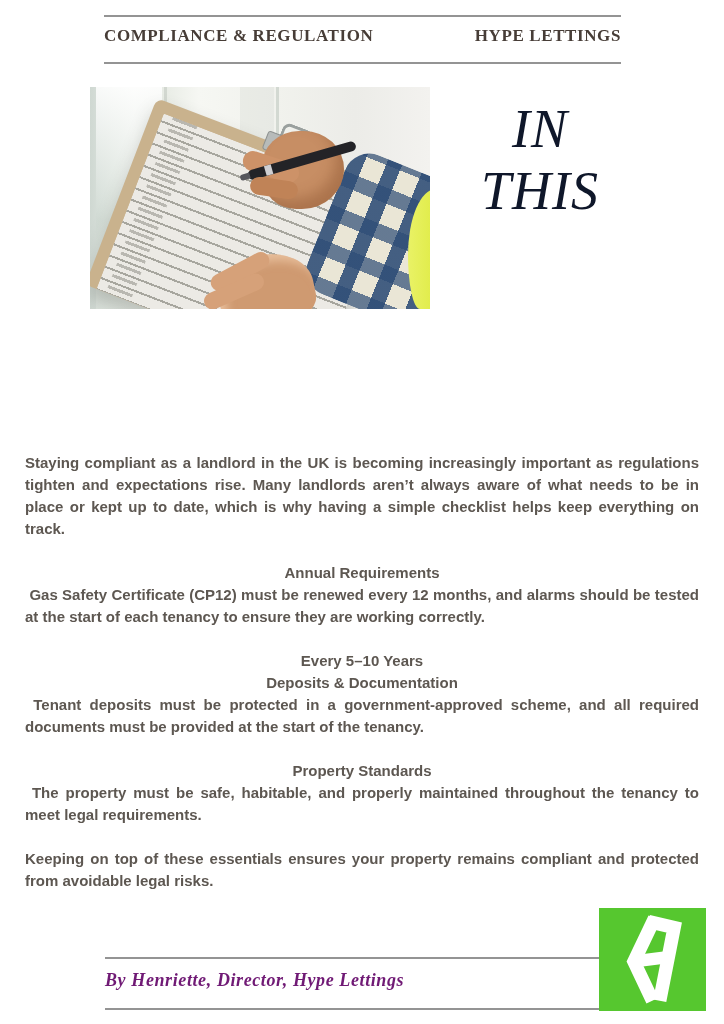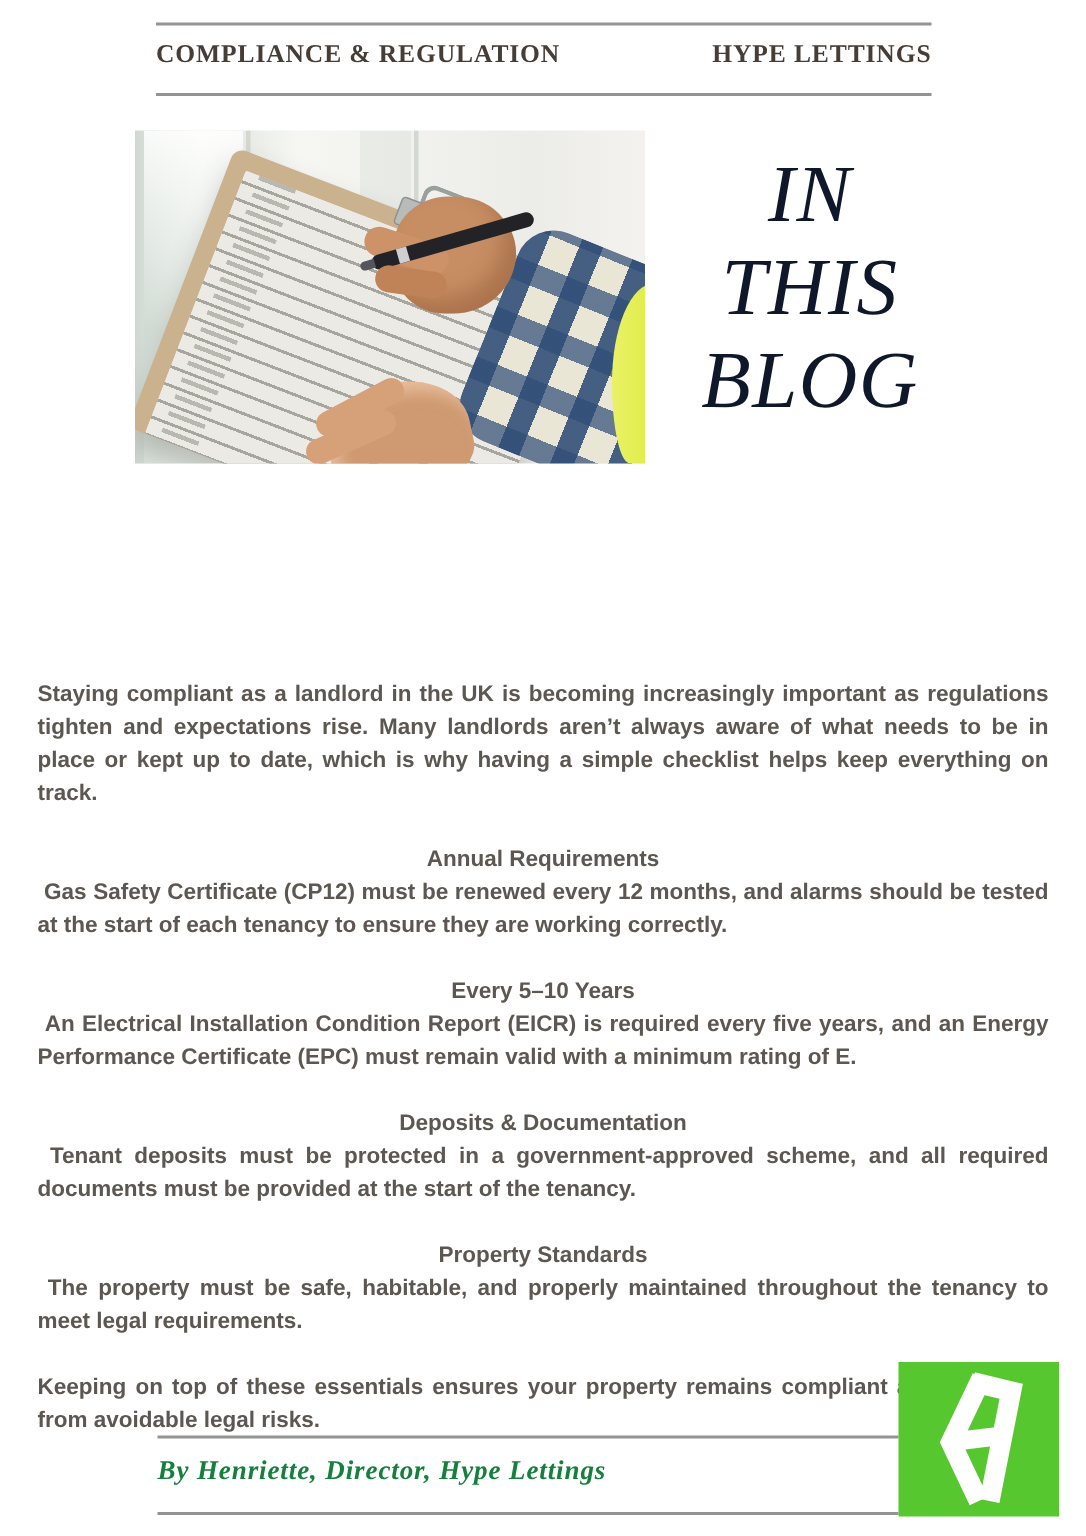--- a/index.html
+++ b/index.html
@@ -62,21 +62,21 @@
          font-size:29px;color:#272b36;letter-spacing:.3px;}
   
   .article{position:absolute;left:25px;width:674px;top:433px;
            font-size:15px;line-height:22px;font-weight:bold;color:#5d5751;margin-top:19px;}
   .article p{margin:0 0 22px;text-align:justify;white-space:pre-wrap;}
   .article .sec-head{margin:0;text-align:center;}
   
   .rule-f1{left:105px;width:494px;top:957px;}
   .rule-f2{left:105px;width:494px;top:1008px;}
   .byline{position:absolute;left:105px;top:970px;font-family:"Liberation Serif","DejaVu Serif",serif;
-          font-weight:bold;font-style:italic;font-size:18px;letter-spacing:.6px;color:#15803d;}
+          font-weight:bold;font-style:italic;font-size:18px;letter-spacing:.6px;color:#701a75;}
   .logo{position:absolute;left:599px;top:908px;width:107px;height:103px;background:#56c72f;}
   .logo svg{width:100%;height:100%;display:block;}
 </style>
 </head>
 <body>
 
 <div class="page">
 
   <div class="rule rule-h1"></div>
   <div class="masthead">
@@ -112,32 +112,30 @@
     <div class="finger-thumb"></div>
 
     <div class="hand-lower"></div>
     <div class="finger-low" style="left:118px;top:176px;transform:rotate(-28deg)"></div>
     <div class="finger-low" style="left:112px;top:196px;transform:rotate(-24deg)"></div>
   </div>
 
   <div class="blog-text">
     <div>IN</div>
     <div>THIS</div>
-    <div>BLOG</div>
   </div>
 
 
   <div class="article">
     <p>Staying compliant as a landlord in the UK is becoming increasingly important as regulations tighten and expectations rise. Many landlords aren’t always aware of what needs to be in place or kept up to date, which is why having a simple checklist helps keep everything on track.</p>
 
     <div class="sec-head">Annual Requirements</div>
     <p> Gas Safety Certificate (CP12) must be renewed every 12 months, and alarms should be tested at the start of each tenancy to ensure they are working correctly.</p>
 
     <div class="sec-head">Every 5–10 Years</div>
-    <p> An Electrical Installation Condition Report (EICR) is required every five years, and an Energy Performance Certificate (EPC) must remain valid with a minimum rating of E.</p>
 
     <div class="sec-head">Deposits &amp; Documentation</div>
     <p> Tenant deposits must be protected in a government-approved scheme, and all required documents must be provided at the start of the tenancy.</p>
 
     <div class="sec-head">Property Standards</div>
     <p> The property must be safe, habitable, and properly maintained throughout the tenancy to meet legal requirements.</p>
 
     <p>Keeping on top of these essentials ensures your property remains compliant and protected from avoidable legal risks.</p>
   </div>
 

